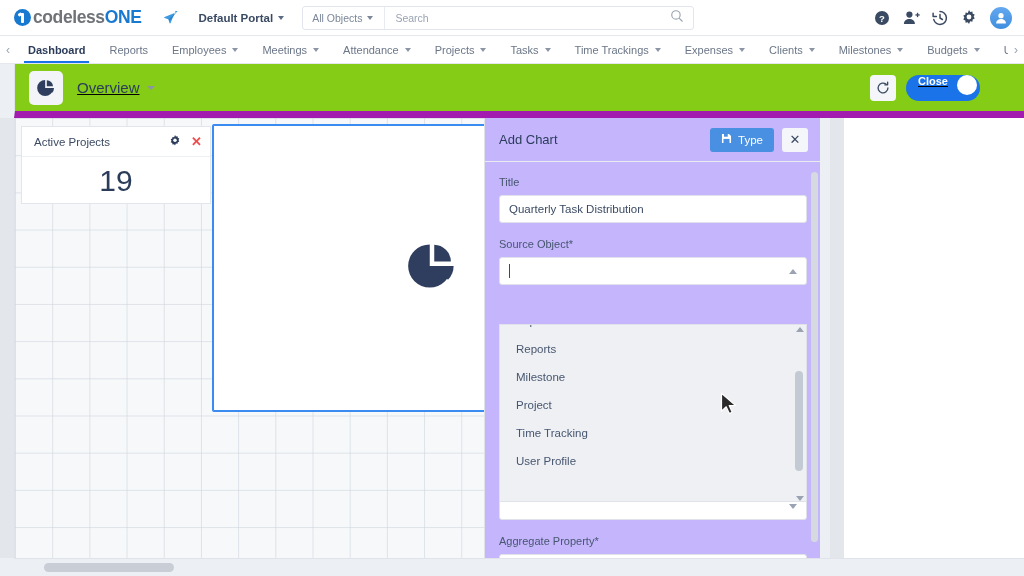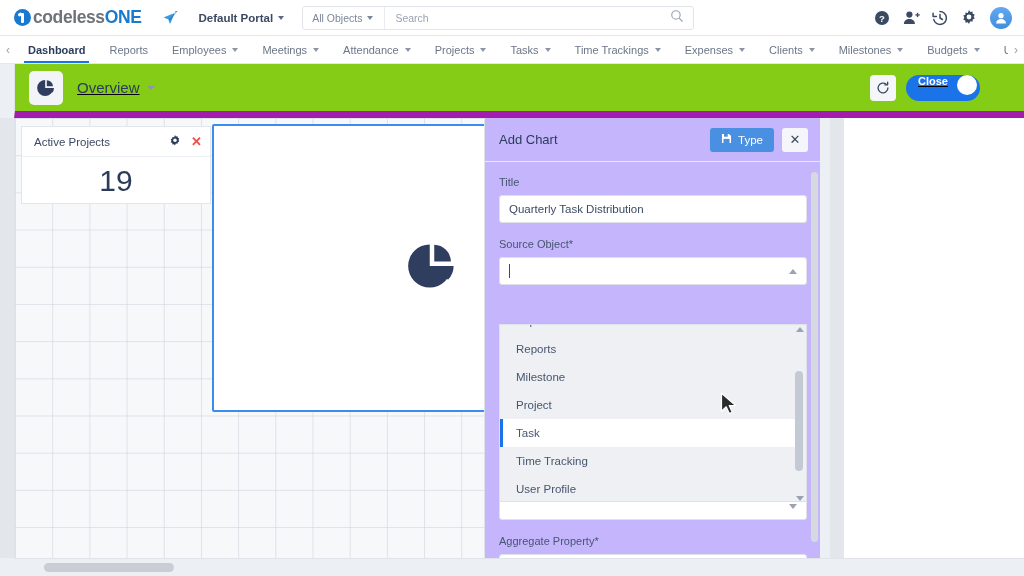--- a/index.html
+++ b/index.html
@@ -492,23 +492,20 @@
             </div>
           <div class="dd-item">
               <span>Reports</span>
             </div>
           <div class="dd-item">
               <span>Milestone</span>
             </div>
           <div class="dd-item">
               <span>Project</span>
             </div>
-          <div class="dd-item sel">
-              <span>Task</span>
-            </div>
           <div class="dd-item">
               <span>Time Tracking</span>
             </div>
           <div class="dd-item">
               <span>User Profile</span>
             </div>
         </div>
         <div class="dd-scroll">
           <span class="dd-up"></span>
           <span class="dd-thumb"></span>

